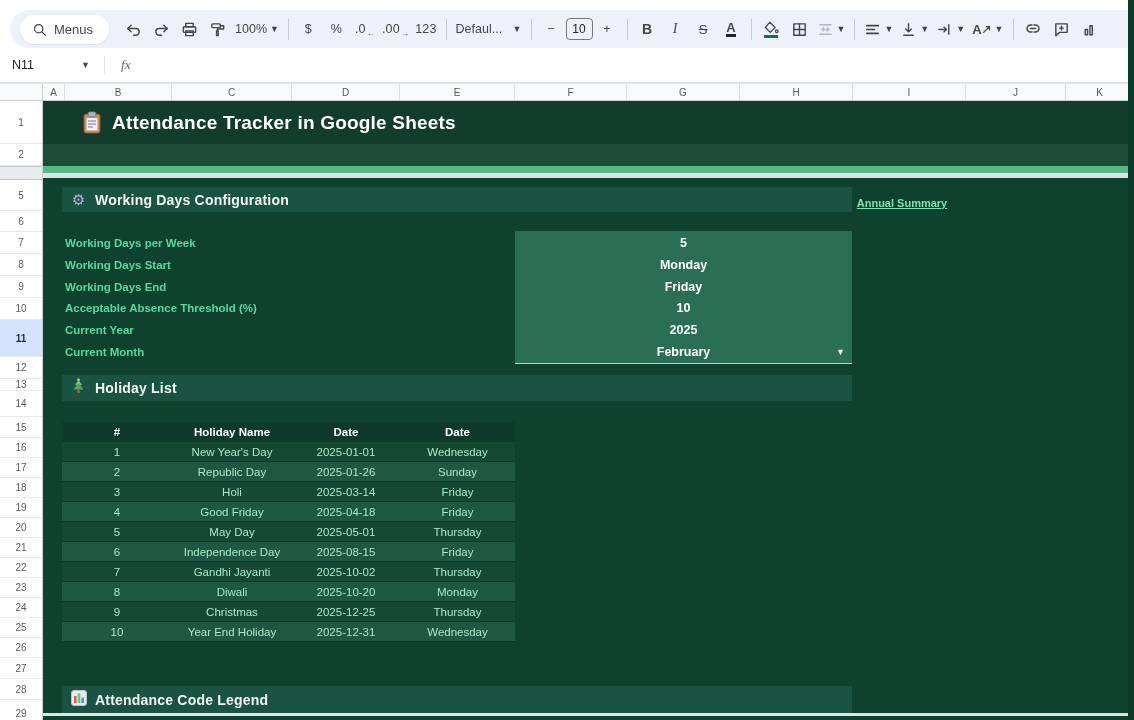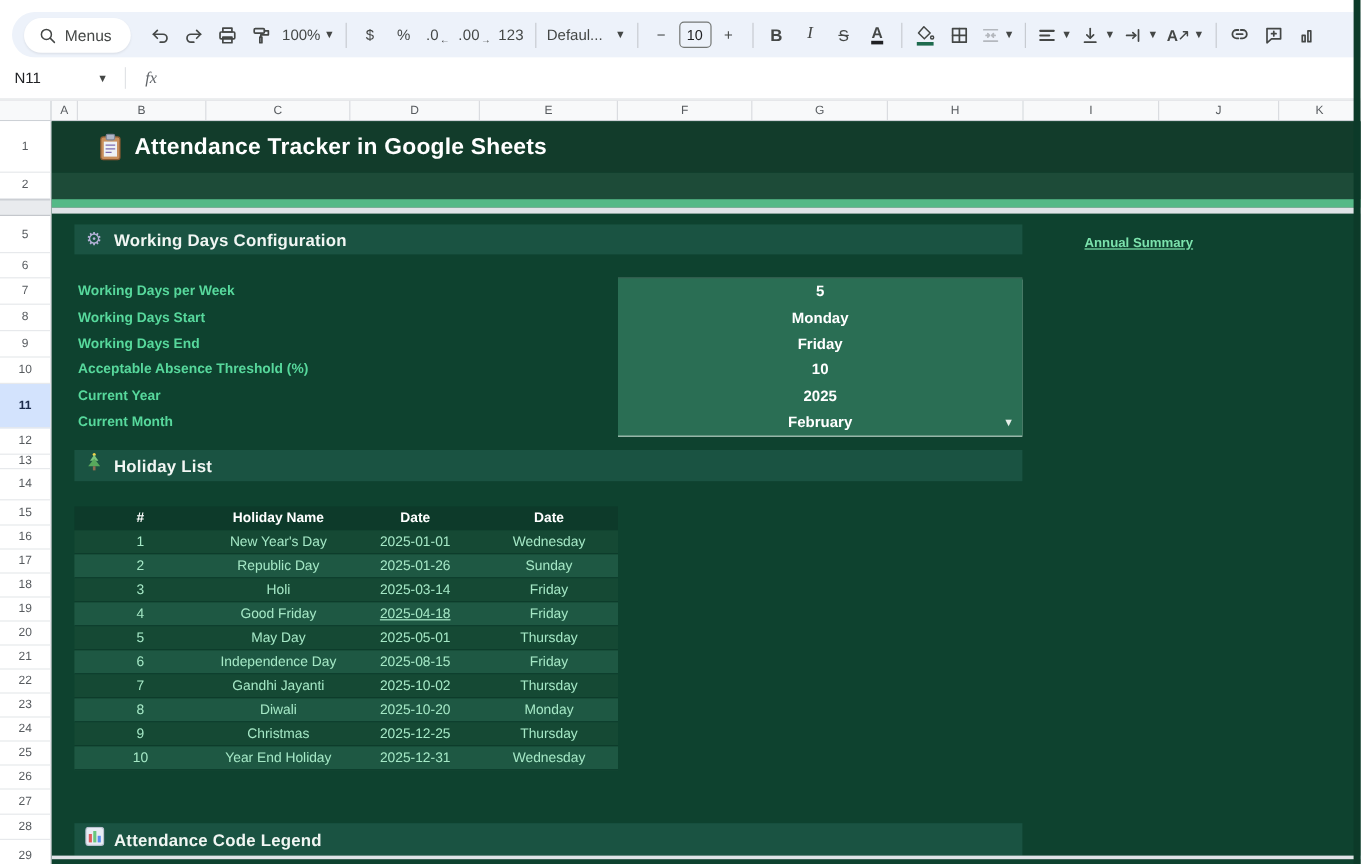--- a/index.html
+++ b/index.html
@@ -372,21 +372,21 @@
         <line x1="6" y1="10" x2="14" y2="10" stroke="#7c6bb0" stroke-width="1"></line>
         <line x1="6" y1="13" x2="14" y2="13" stroke="#7c6bb0" stroke-width="1"></line>
         <line x1="6" y1="16" x2="11" y2="16" stroke="#7c6bb0" stroke-width="1"></line>
       </svg>
       <span class="sheet-title">Attendance Tracker in Google Sheets</span>
     </div>
 
     <div class="row2-band" id="navBand">
         <span class="nav-link" style="left: 189px;">Monthly Attendance</span>
         <span class="nav-link" style="left: 528px;">Dashboard</span>
-        <span class="nav-link" style="left: 906px; text-decoration: underline;">Annual Summary</span>
+        <span class="nav-link" style="left: 859px; text-decoration: underline;">Annual Summary</span>
       </div>
     <div class="accent-strip"></div>
     <div class="gray-divider"></div>
 
     <div class="section-band band-config">
       <span class="s-icon gear-glyph">⚙</span>
       <span class="section-title">Working Days Configuration</span>
     </div>
 
     <div id="configLabels">
@@ -440,21 +440,21 @@
         </div>
         <div class="h-row dark">
           <div class="h-cell" style="width: 110px;">3</div>
           <div class="h-cell" style="width: 120px;">Holi</div>
           <div class="h-cell" style="width: 108px;">2025-03-14</div>
           <div class="h-cell" style="width: 115px;">Friday</div>
         </div>
         <div class="h-row light">
           <div class="h-cell" style="width: 110px;">4</div>
           <div class="h-cell" style="width: 120px;">Good Friday</div>
-          <div class="h-cell" style="width: 108px; text-decoration: underline;">2025-04-18</div>
+          <div class="h-cell" style="width: 108px;">2025-04-18</div>
           <div class="h-cell" style="width: 115px;">Friday</div>
         </div>
         <div class="h-row dark">
           <div class="h-cell" style="width: 110px;">5</div>
           <div class="h-cell" style="width: 120px;">May Day</div>
           <div class="h-cell" style="width: 108px;">2025-05-01</div>
           <div class="h-cell" style="width: 115px;">Thursday</div>
         </div>
         <div class="h-row light">
           <div class="h-cell" style="width: 110px;">6</div>

